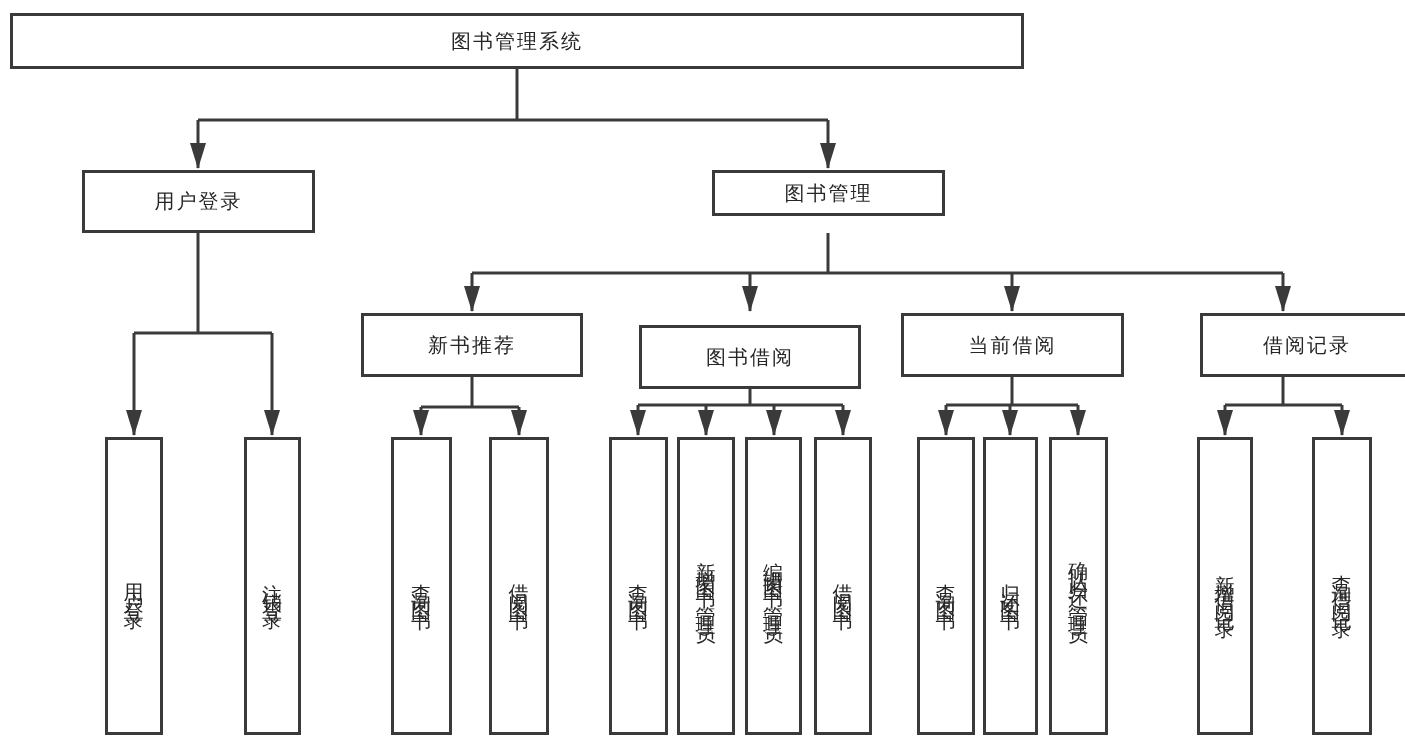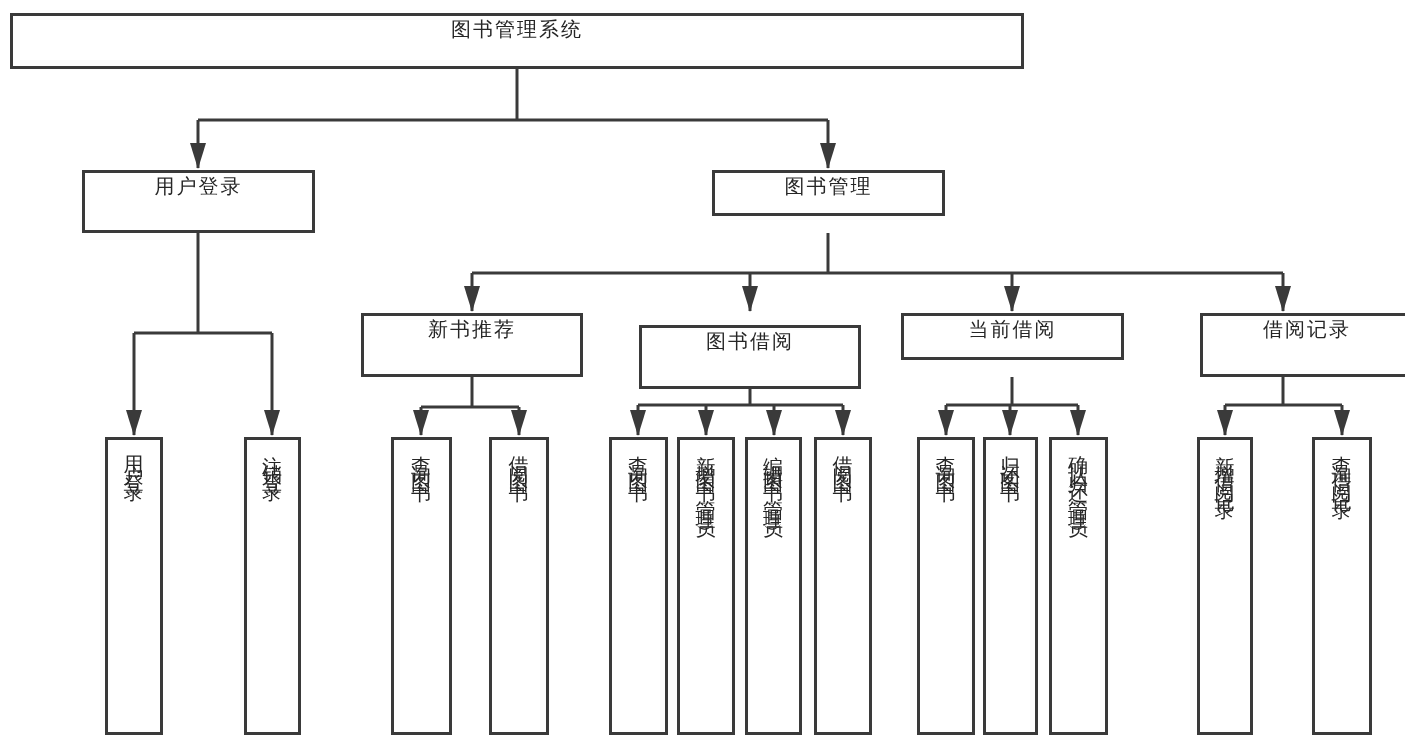--- a/index.html
+++ b/index.html
@@ -17,39 +17,39 @@
     color:var(--text);
     overflow:hidden;
   }
   #wires{position:absolute;left:0;top:0;width:1405px;height:747px;z-index:1;}
   #wires line{stroke:var(--line);stroke-width:3;}
   #wires marker path{fill:var(--line);}
   .node{
     position:absolute;
     background:var(--boxbg);
     border:3px solid var(--line);
-    display:flex;align-items:flex-start;justify-content:center;
+    display:flex;align-items:center;justify-content:center;
     box-sizing:border-box;
     z-index:2;
     font-size:20px;
     letter-spacing:2px;
     white-space:nowrap;
   }
   .node.vert span{
     writing-mode:vertical-rl;
     letter-spacing:9px;
     line-height:1;
   }
   
   #n-root{left:10px;top:13px;width:1014px;height:56px;}
   #n-login{left:82px;top:170px;width:233px;height:63px;}
   #n-mgmt{left:712px;top:170px;width:233px;height:46px;}
   #n-newbook{left:361px;top:313px;width:222px;height:64px;font-family:Liberation Serif, serif;}
   #n-borrow{left:639px;top:325px;width:222px;height:64px;}
-  #n-current{left:901px;top:313px;width:223px;height:47px;}
+  #n-current{left:901px;top:313px;width:223px;height:64px;}
   #n-record{left:1176px;top:313px;width:214px;height:64px;margin-left:24px;}
   
   .leaf{top:437px;height:298px;}
   #l-userlogin{left:105px;width:58px;}
   #l-logout{left:244px;width:57px;}
   #l-query1{left:391px;width:61px;}
   #l-borrow1{left:489px;width:60px;}
   #l-query2{left:609px;width:59px;}
   #l-addbook{left:677px;width:58px;}
   #l-editbook{left:745px;width:57px;}

